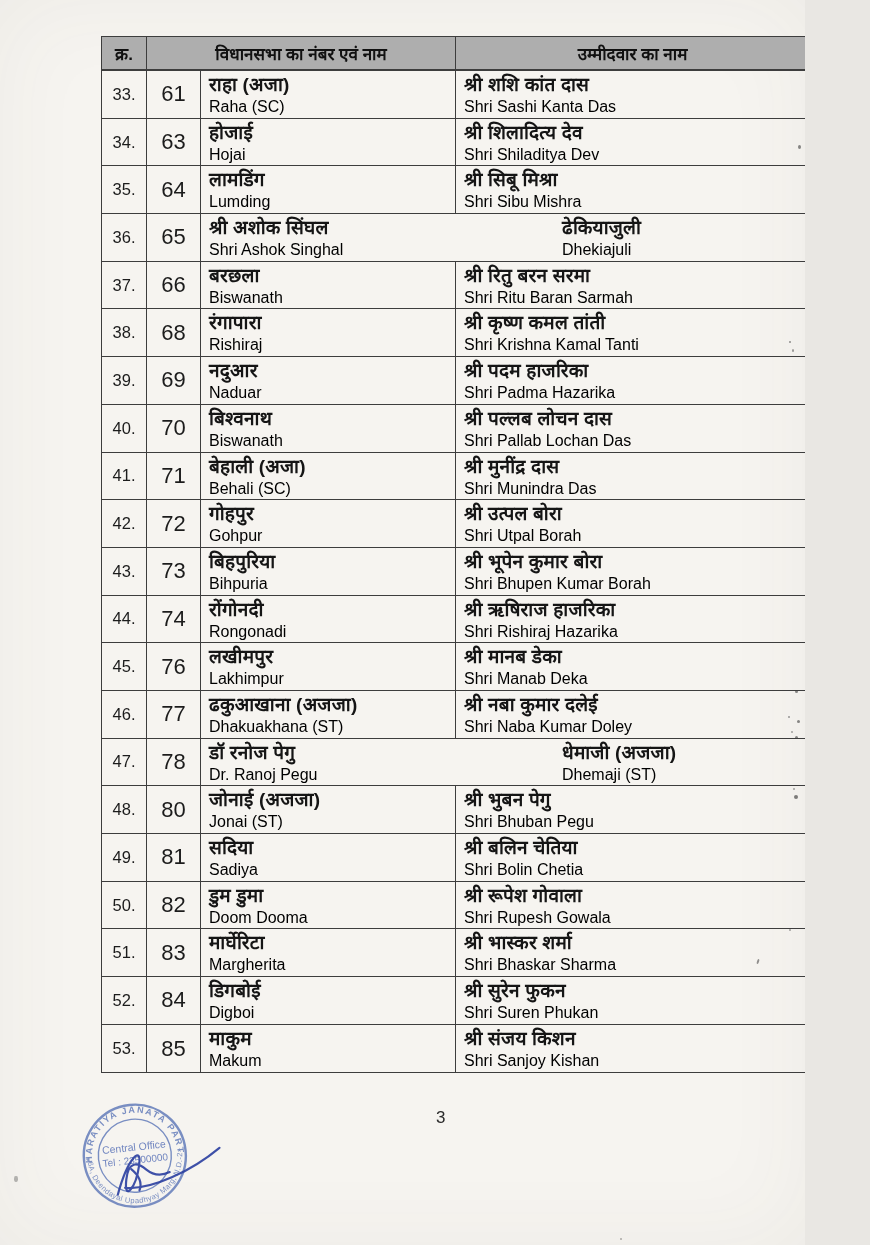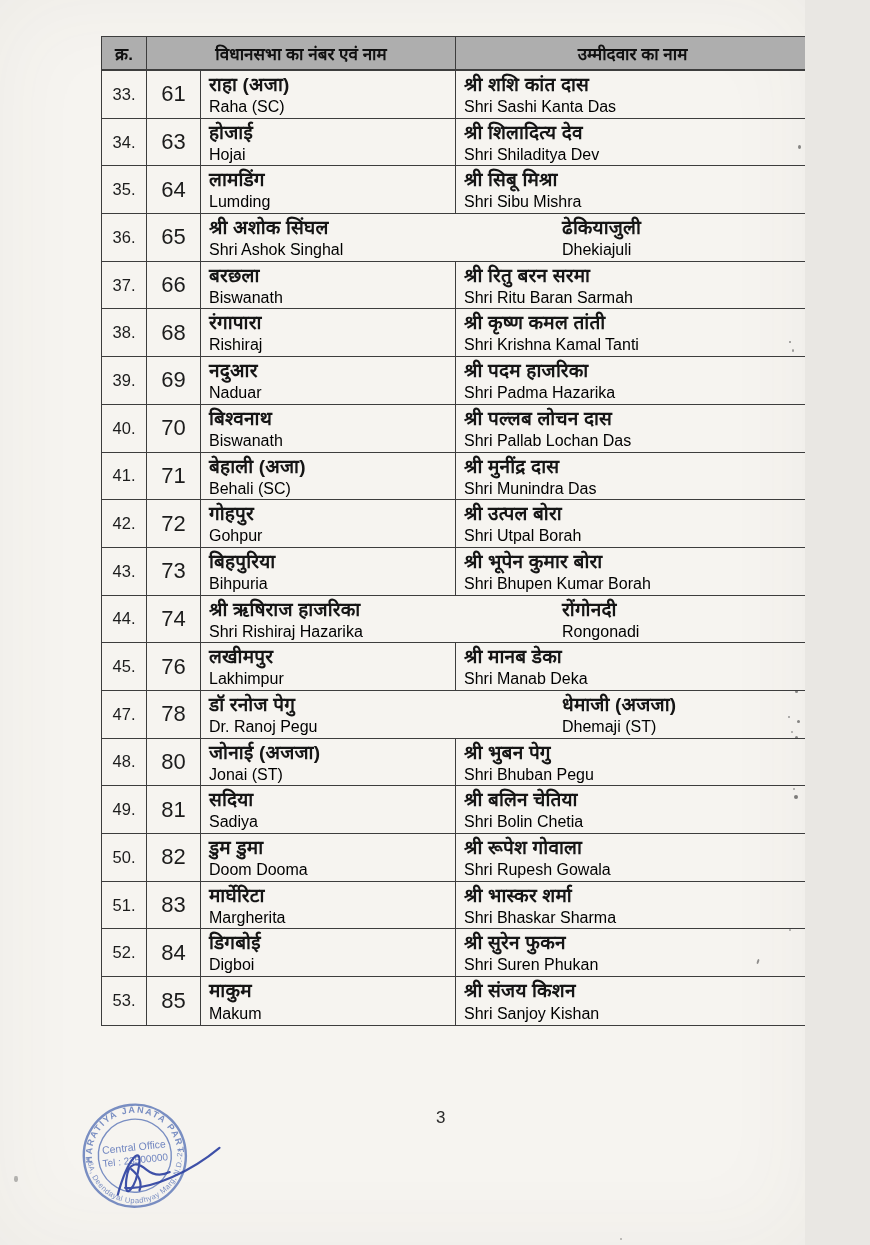--- a/index.html
+++ b/index.html
@@ -236,46 +236,62 @@
        <div class="td td-cand">
          <div class="cell2">
            <div class="hi">श्री भूपेन कुमार बोरा</div>
            <div class="en">Shri Bhupen Kumar Borah</div>
          </div>
        </div>
      </div>
         <div class="tr">
        <div class="td td-serial">44.</div>
        <div class="td td-number">74</div>
+       <div class="td td-name">
+         <div class="cell2">
+           <div class="hi">रोंगोनदी</div>
+           <div class="en">Rongonadi</div>
+         </div>
+       </div>
        <div class="td td-cand">
          <div class="cell2">
            <div class="hi">श्री ऋषिराज हाजरिका</div>
            <div class="en">Shri Rishiraj Hazarika</div>
          </div>
        </div>
-       <div class="td td-name">
-         <div class="cell2">
-           <div class="hi">रोंगोनदी</div>
-           <div class="en">Rongonadi</div>
-         </div>
-       </div>
      </div>
         <div class="tr">
        <div class="td td-serial">45.</div>
        <div class="td td-number">76</div>
        <div class="td td-name">
          <div class="cell2">
            <div class="hi">लखीमपुर</div>
            <div class="en">Lakhimpur</div>
          </div>
        </div>
        <div class="td td-cand">
          <div class="cell2">
            <div class="hi">श्री मानब डेका</div>
            <div class="en">Shri Manab Deka</div>
+         </div>
+       </div>
+     </div>
+        <div class="tr">
+       <div class="td td-serial">46.</div>
+       <div class="td td-number">77</div>
+       <div class="td td-name">
+         <div class="cell2">
+           <div class="hi">ढकुआखाना (अजजा)</div>
+           <div class="en">Dhakuakhana (ST)</div>
+         </div>
+       </div>
+       <div class="td td-cand">
+         <div class="cell2">
+           <div class="hi">श्री नबा कुमार दलेई</div>
+           <div class="en">Shri Naba Kumar Doley</div>
          </div>
        </div>
      </div>
         <div class="tr">
        <div class="td td-serial">47.</div>
        <div class="td td-number">78</div>
        <div class="td td-cand">
          <div class="cell2">
            <div class="hi">डॉ रनोज पेगु</div>
            <div class="en">Dr. Ranoj Pegu</div>

